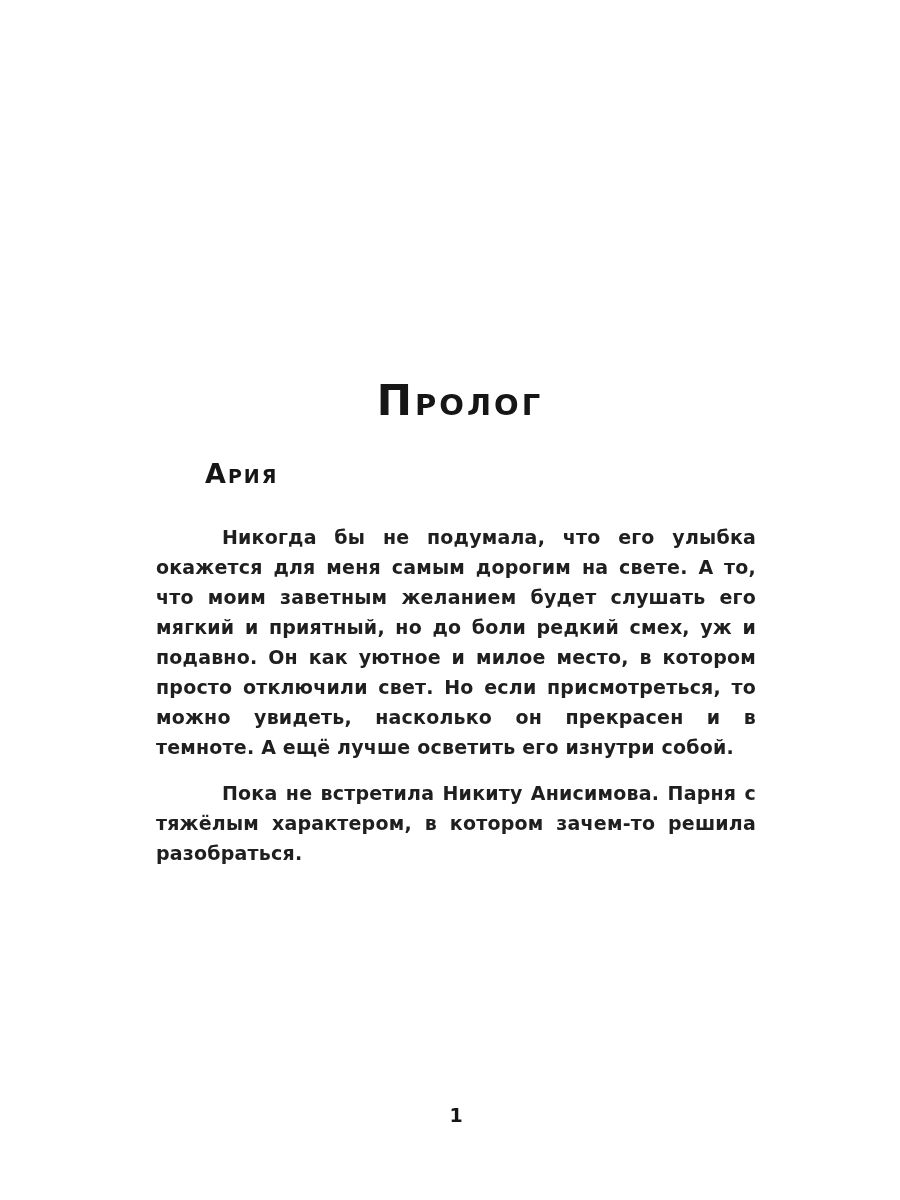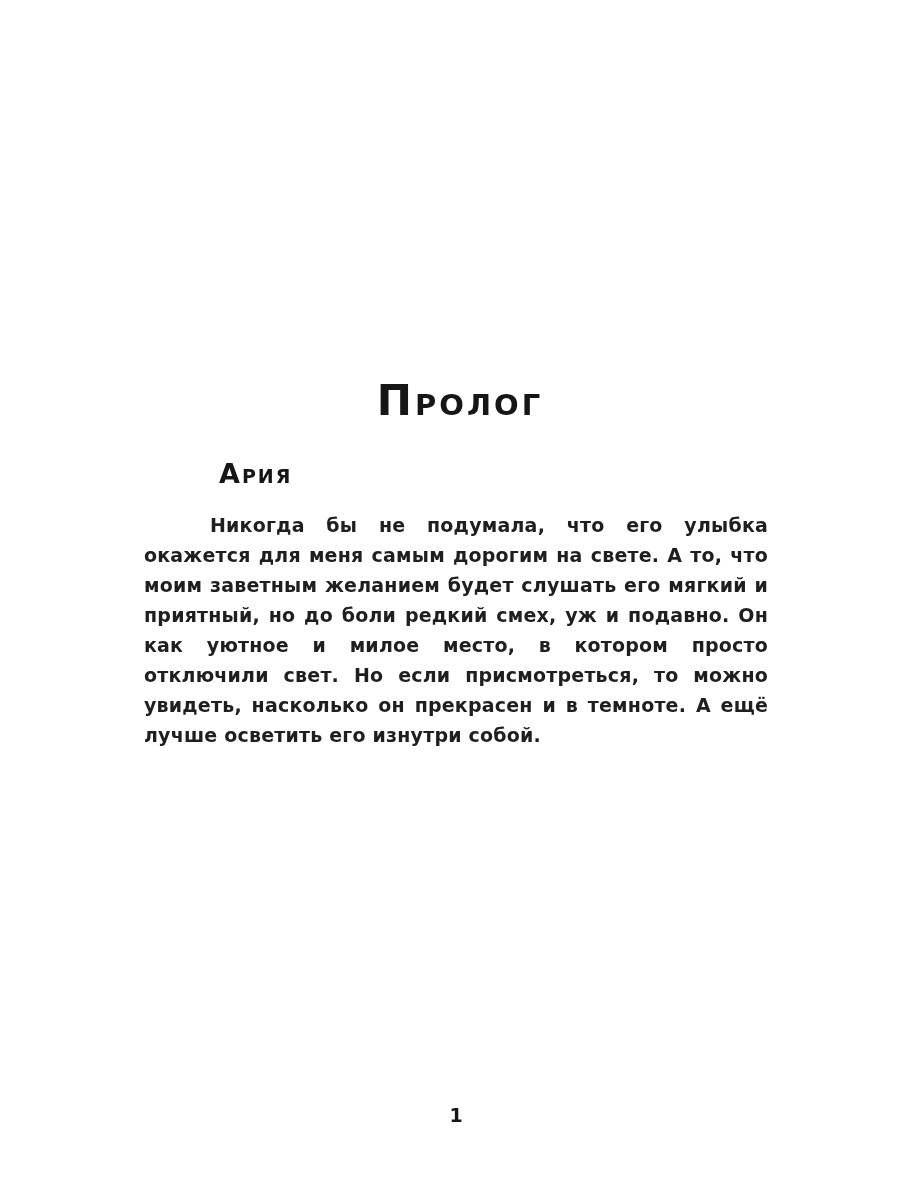--- a/index.html
+++ b/index.html
@@ -28,40 +28,40 @@
       text-align: center;
       font-size: 42px;
       font-weight: bold;
       font-variant: small-caps;
       letter-spacing: 3px;
       color: #161616;
     }
     .section-heading {
       position: absolute;
       top: 436px;
-      left: 219px;
+      left: 205px;
       font-size: 27px;
       font-weight: bold;
       font-variant: small-caps;
       letter-spacing: 2px;
       color: #161616;
     }
     .body-text {
       position: absolute;
       top: 506px;
       left: 140px;
       width: 632px;
       font-size: 19px;
       font-weight: 600;
       line-height: 30px;
       letter-spacing: 0.2px;
       color: #1f1f1f;
     }
     .body-text p {
-      margin: 4px;
+      margin: 16px;
       text-align: justify;
       text-indent: 66px;
     }
     .page-number {
       position: absolute;
       top: 1104px;
       left: 140px;
       width: 632px;
       text-align: center;
       font-size: 19px;
@@ -73,17 +73,18 @@
 <body>
 
 <div class="book-page">
 
   <h1 class="chapter-title">Пролог</h1>
 
   <h2 class="section-heading">Ария</h2>
 
   <div class="body-text">
     <p>Никогда бы не подумала, что его улыбка окажется для меня самым дорогим на свете. А то, что моим заветным желанием будет слушать его мягкий и приятный, но до боли редкий смех, уж и подавно. Он как уютное и милое место, в котором просто отключили свет. Но если присмотреться, то можно увидеть, насколько он прекрасен и в темноте. А ещё лучше осветить его изнутри собой.</p>
+    <p>Пока не встретила Никиту Анисимова. Парня с тяжёлым характером, в котором зачем-то решила разобраться.</p>
   </div>
 
   <div class="page-number">1</div>
 
 </div>
 
 </body></html>

